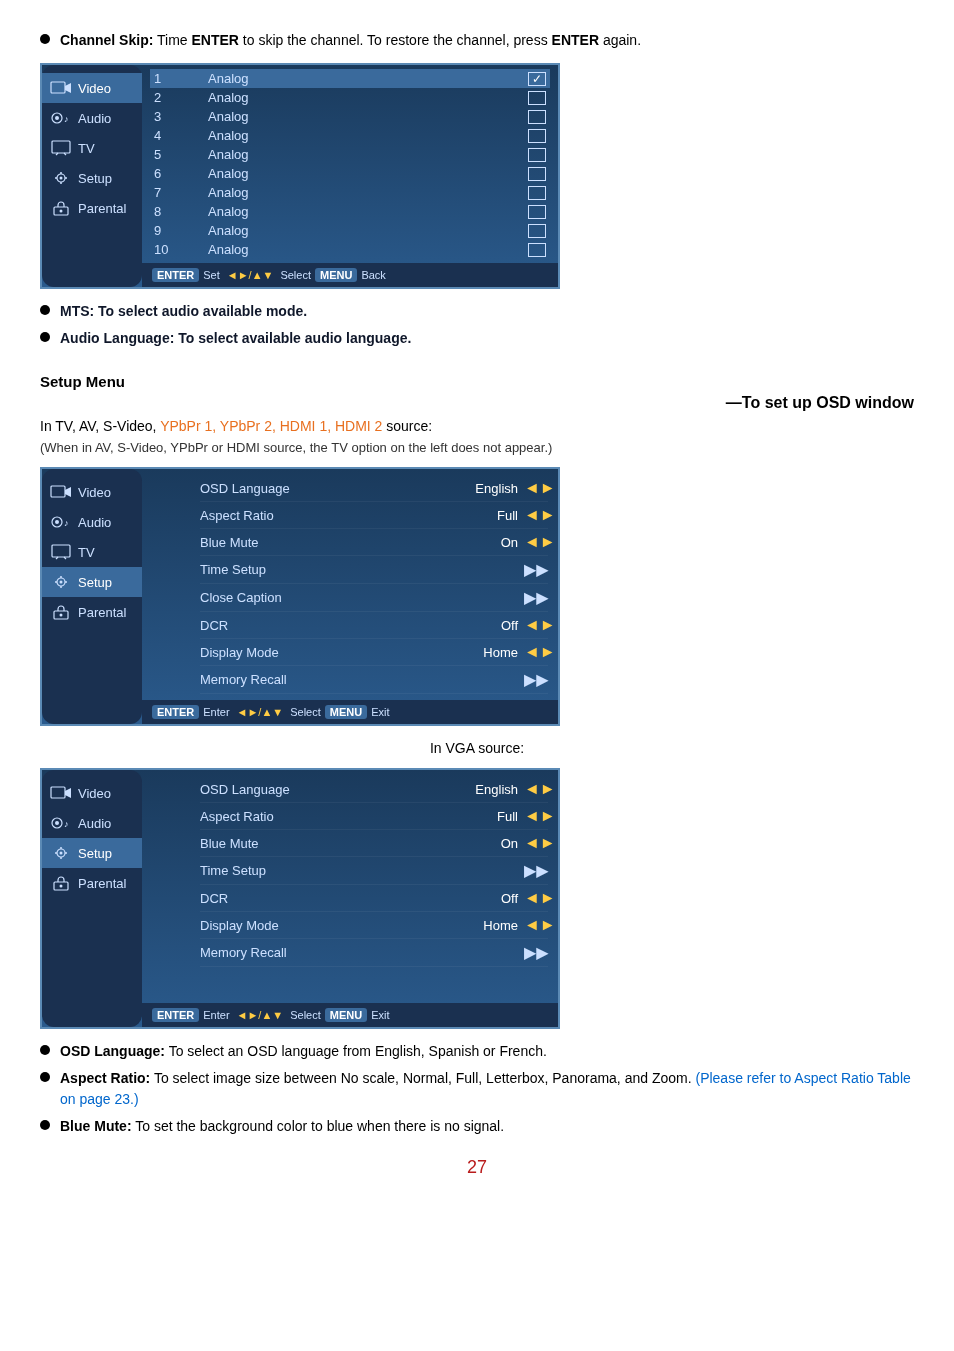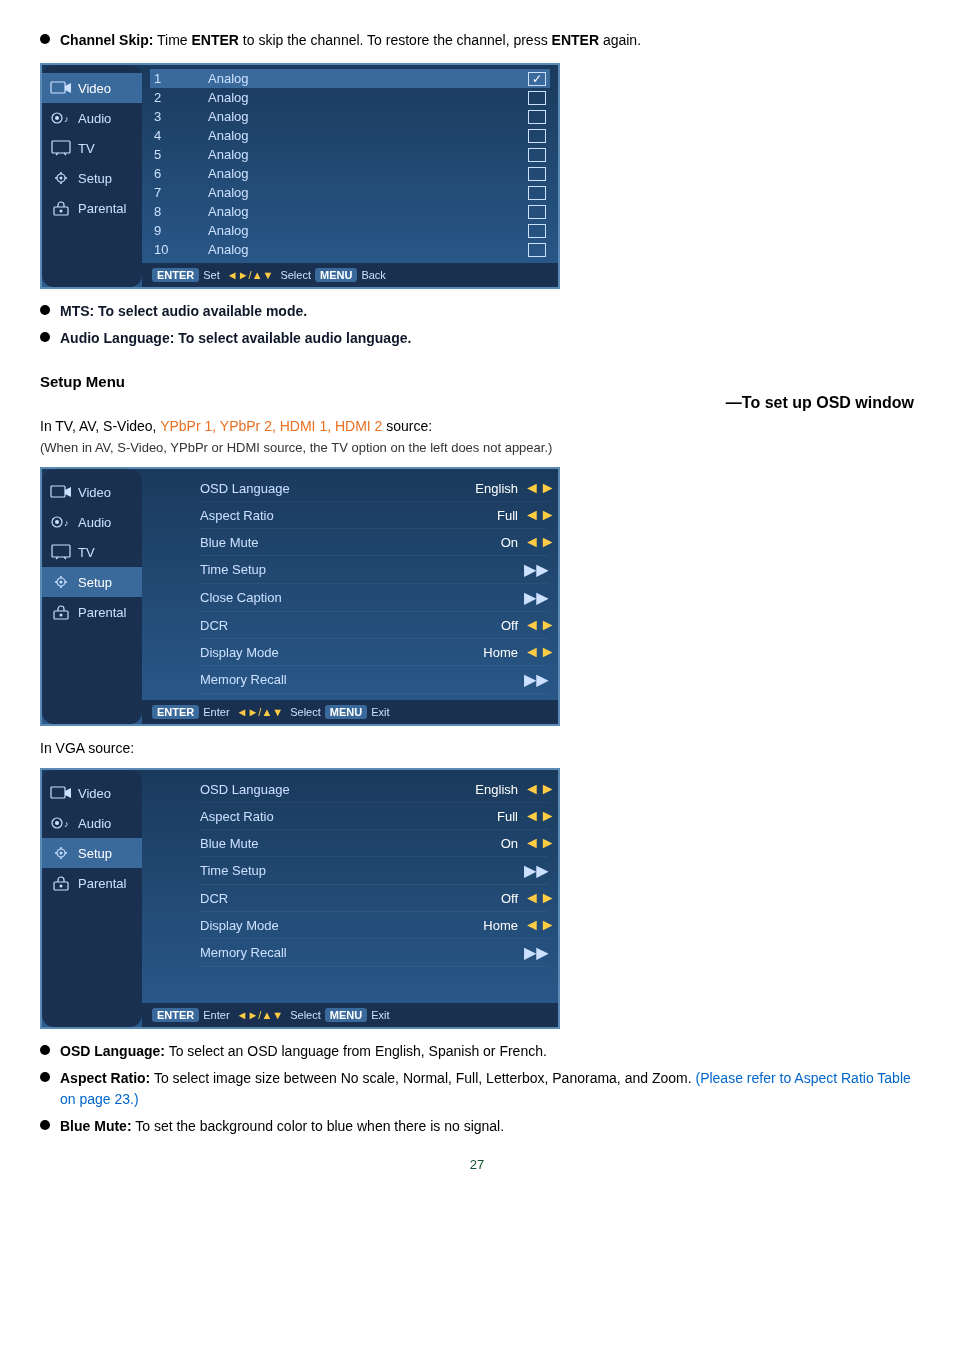--- a/index.html
+++ b/index.html
@@ -174,22 +174,22 @@
     }
     .source-label {
       font-size: 14px;
       margin-bottom: 6px;
     }
 
     
     .page-num {
       text-align: center;
       margin-top: 20px;
-      font-size: 13px;
-      color: #14532d;
+      font-size: 18px;
+      color: #b91c1c;
     }
 
     
     .colored-source { color: #e87020; text-align: center; }
 
     
     .arrow-lr { color: #ffcc44; }
 
     
     .bottom-bullets { margin-top: 10px; }
@@ -455,21 +455,21 @@
       <span class="footer-key">ENTER</span>
       <span>Enter</span>
       <span style="color:#ffcc44; margin: 0 3px;">◄►/▲▼</span>
       <span>Select</span>
       <span class="footer-key">MENU</span>
       <span>Exit</span>
     </div>
   </div>
 </div>
 
-<div class="source-label" style="margin-top:14px;">In VGA source:</div>
+<div class="source-label" style="margin-top:14px;text-align:center;">In VGA source:</div>
 
 <div class="menu-panel">
   <div class="menu-sidebar">
     <div class="sidebar-item">
       <div class="sidebar-icon">
         <svg viewBox="0 0 22 16" width="22" height="16">
             <rect x="1" y="2" width="14" height="11" rx="1" fill="none" stroke="#cce0ff" stroke-width="1.2"></rect>
             <polygon points="15,6 21,3 21,13 15,10" fill="#cce0ff"></polygon>
           </svg>
       </div>

